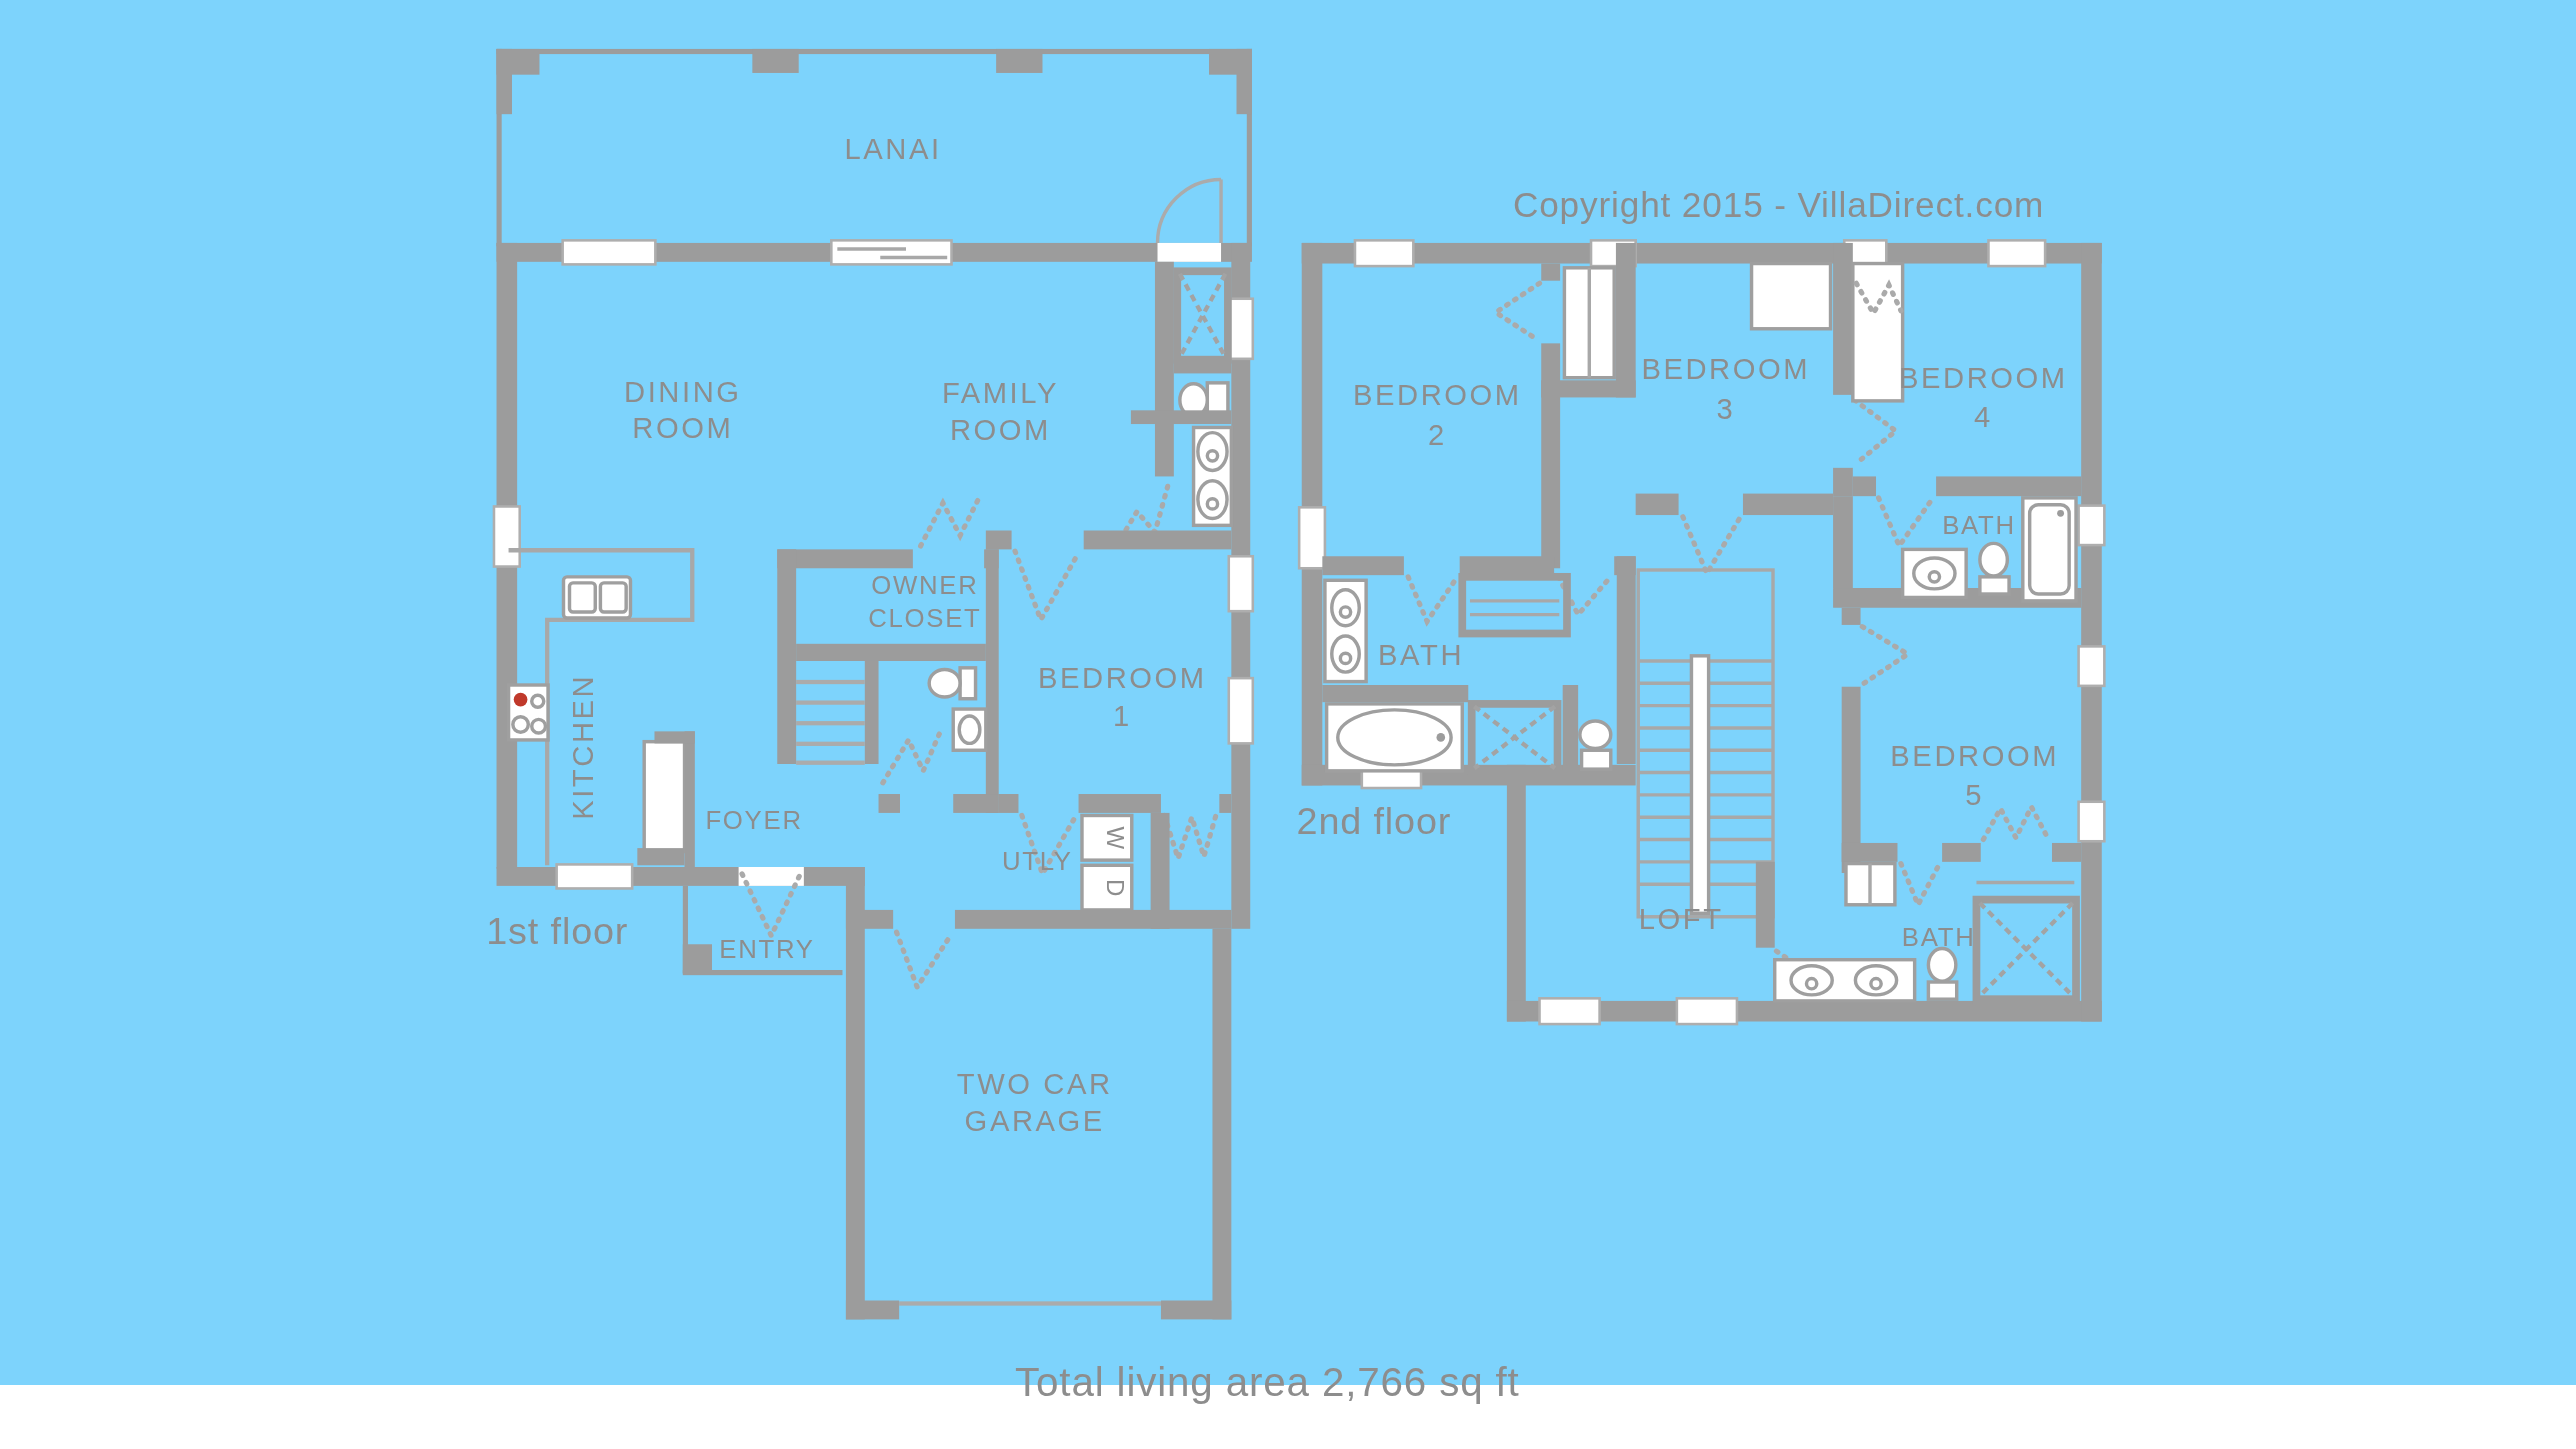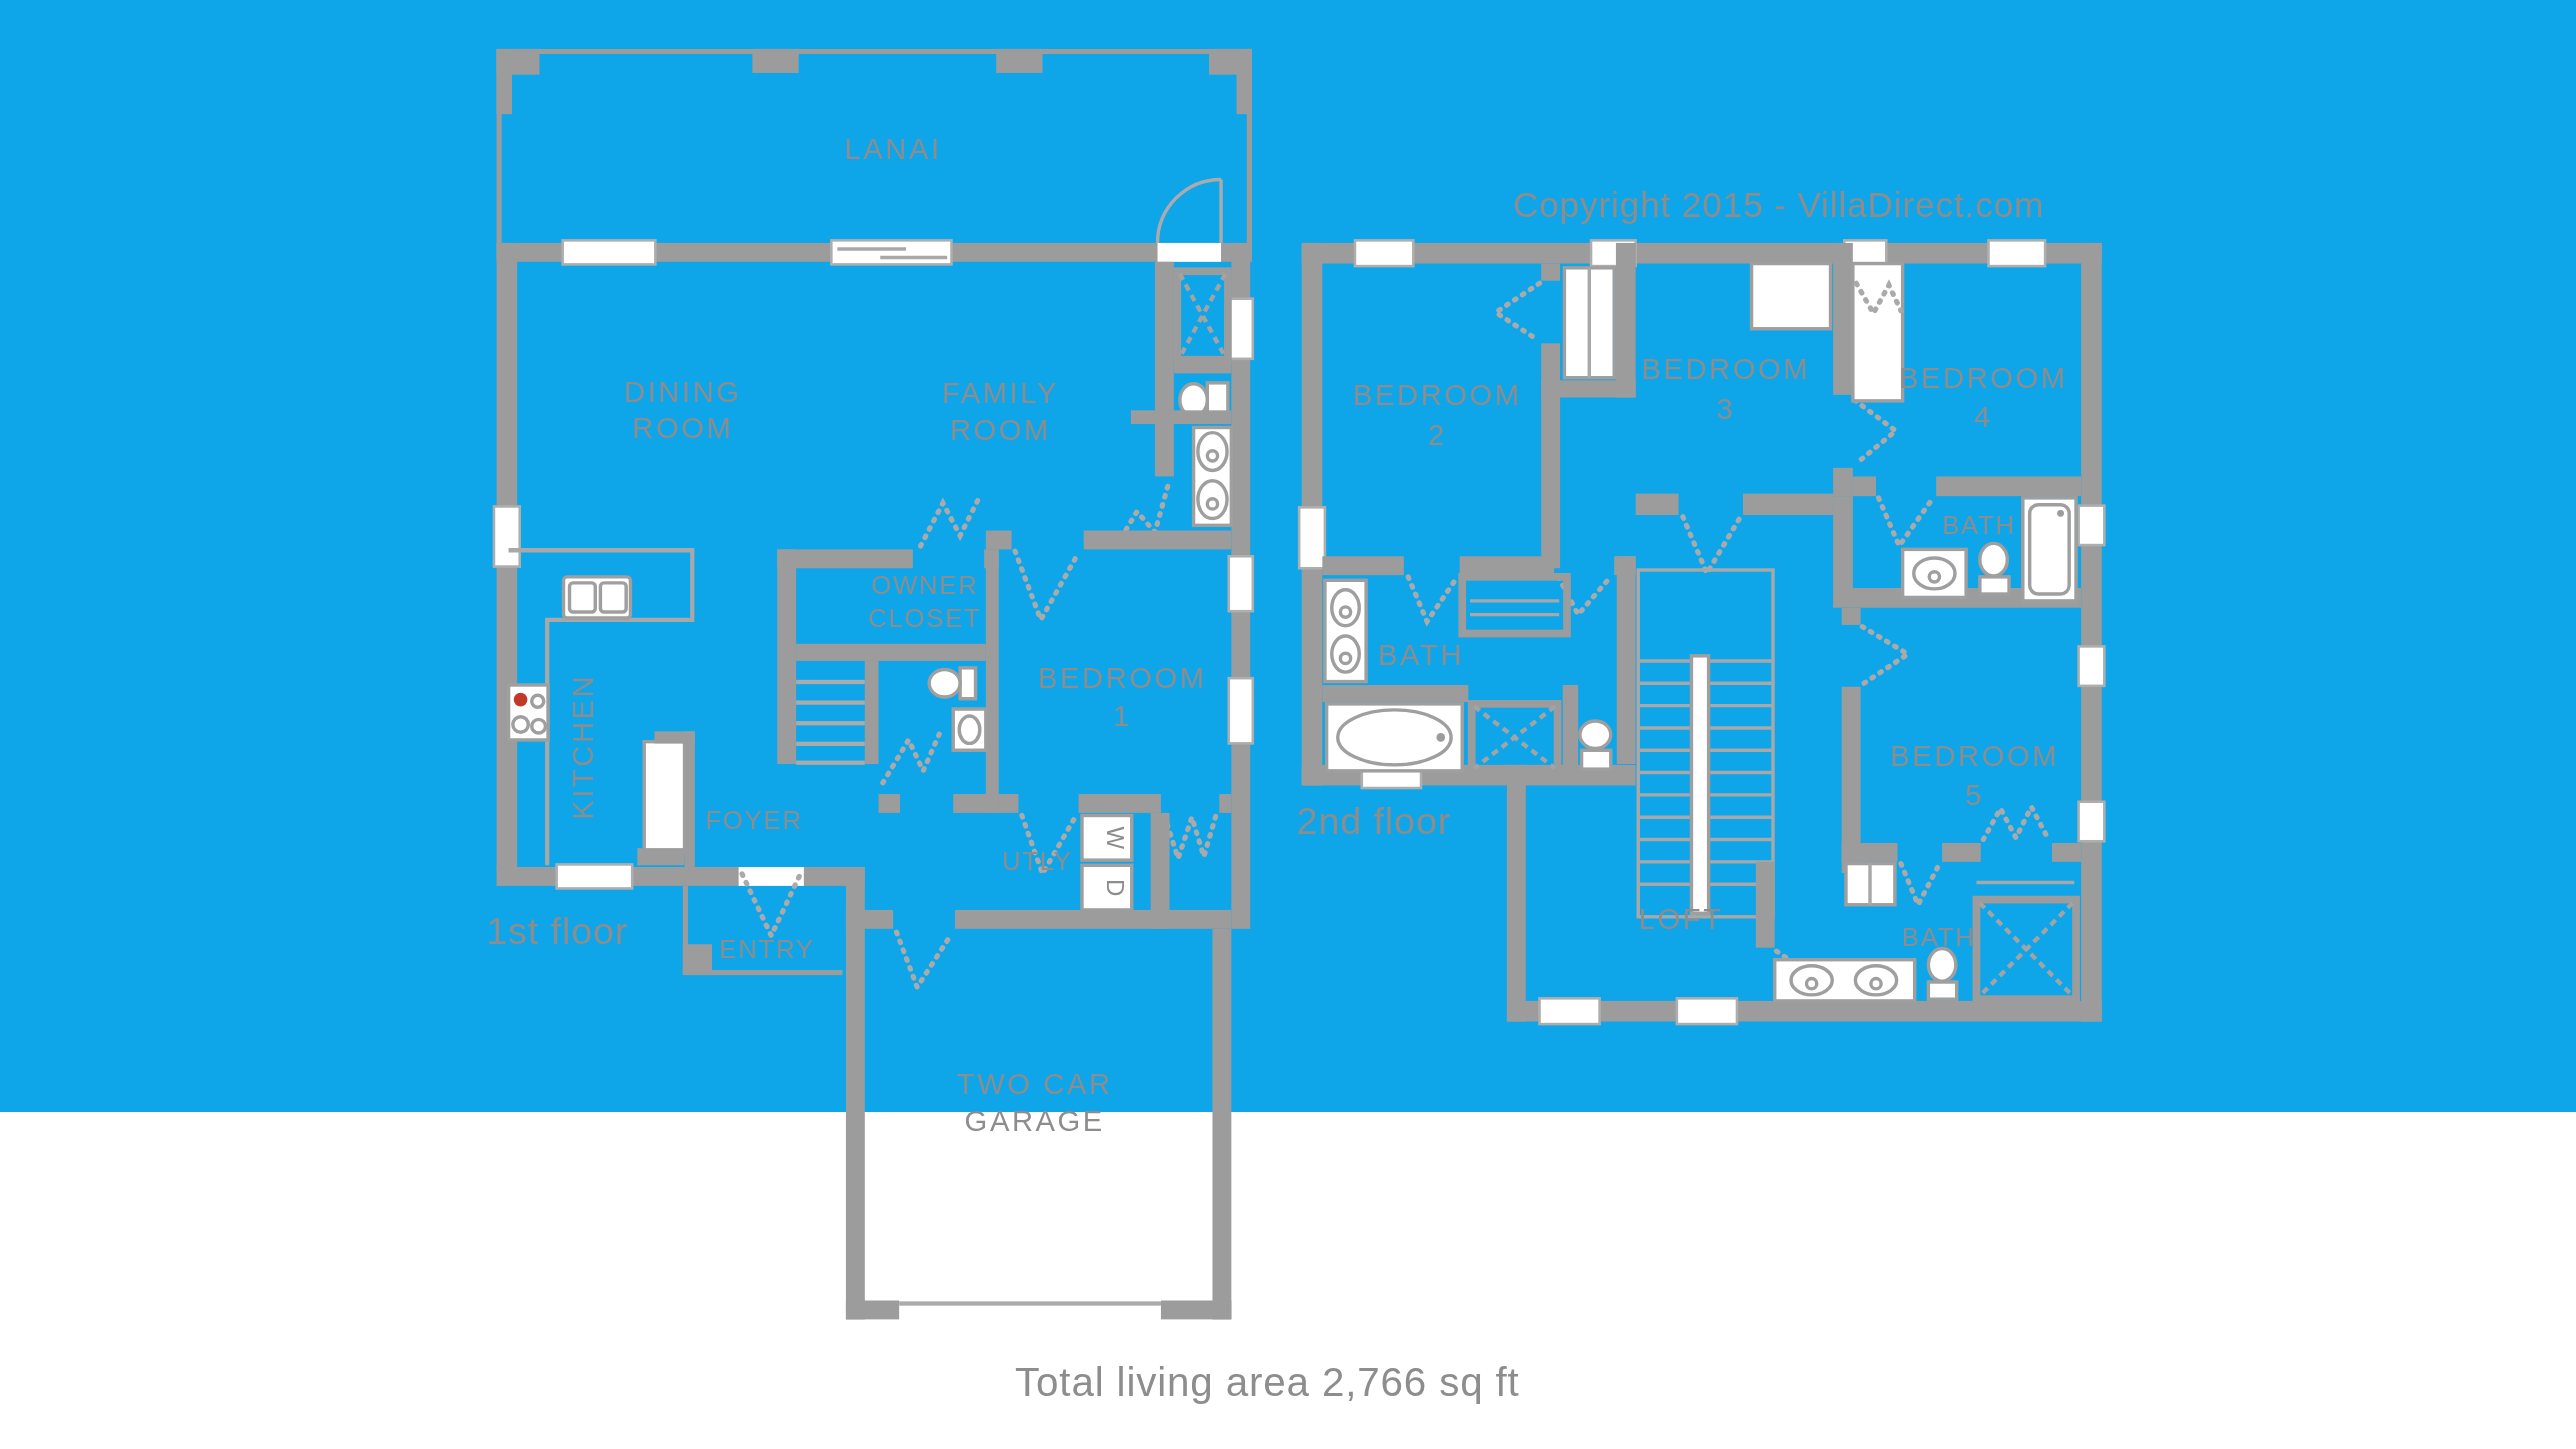--- a/index.html
+++ b/index.html
@@ -1,16 +1,16 @@
 <!DOCTYPE html>
 <html style="font-size:13.7px"><head>
 <meta charset="utf-8">
 <style>
   html,body{margin:0;padding:0;background:#ffffff;width:2576px;height:1449px;overflow:hidden;}
-  .stage{position:relative;width:2576px;height:1112px;background:#0ea5e9;}
+  .stage{position:relative;width:2576px;height:1385px;background:#7dd3fc;}
   svg{display:block;}
   .wall{fill:#9c9c9c;}
   .thin{stroke:#a8a8a8;stroke-width:5;fill:none;}
   .thin4{stroke:#a8a8a8;stroke-width:4;fill:none;}
   .fix{stroke:#9f9f9f;stroke-width:4;fill:#ffffff;}
   .fixthick{stroke:#9c9c9c;stroke-width:9;fill:none;}
   .xline{stroke:#a3a3a3;stroke-width:5;fill:none;stroke-dasharray:8 6;}
   .zig{stroke:#aaaaaa;stroke-width:6;fill:none;stroke-dasharray:2 9;stroke-linecap:round;}
   .arc{stroke:#ababab;stroke-width:4;fill:none;}
   .win{fill:#ffffff;stroke:#aeaeae;stroke-width:3;}

